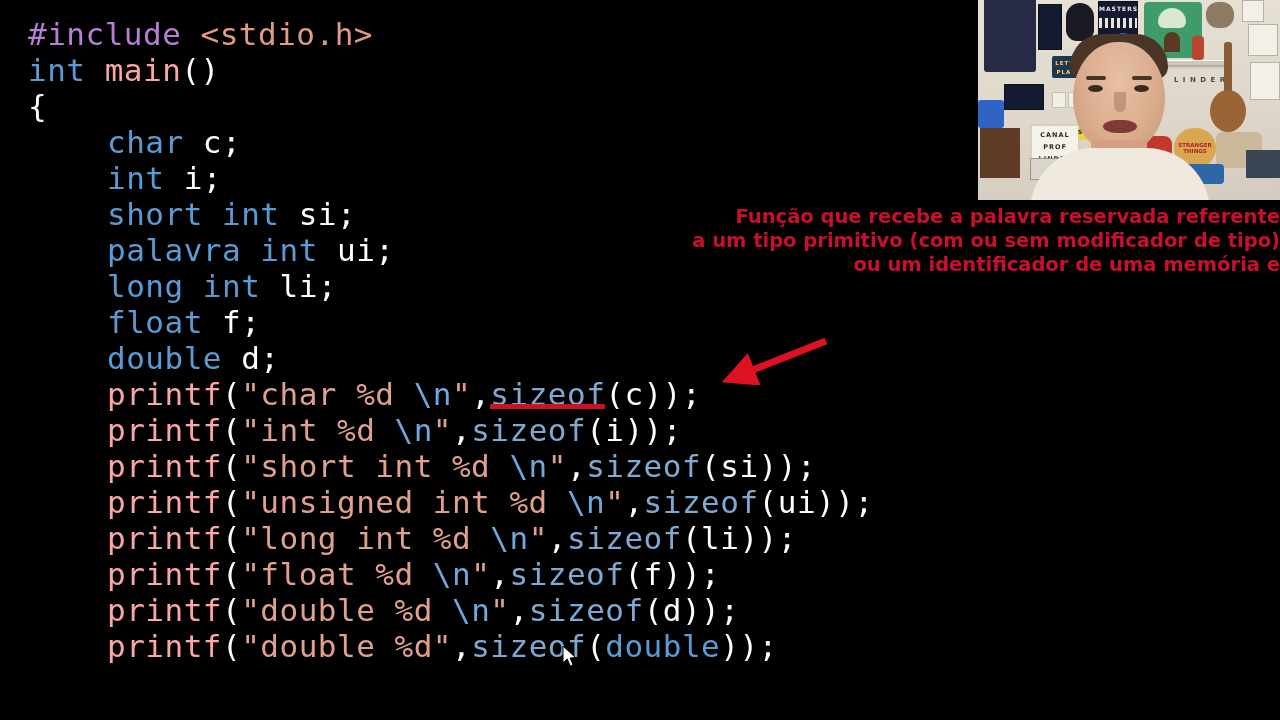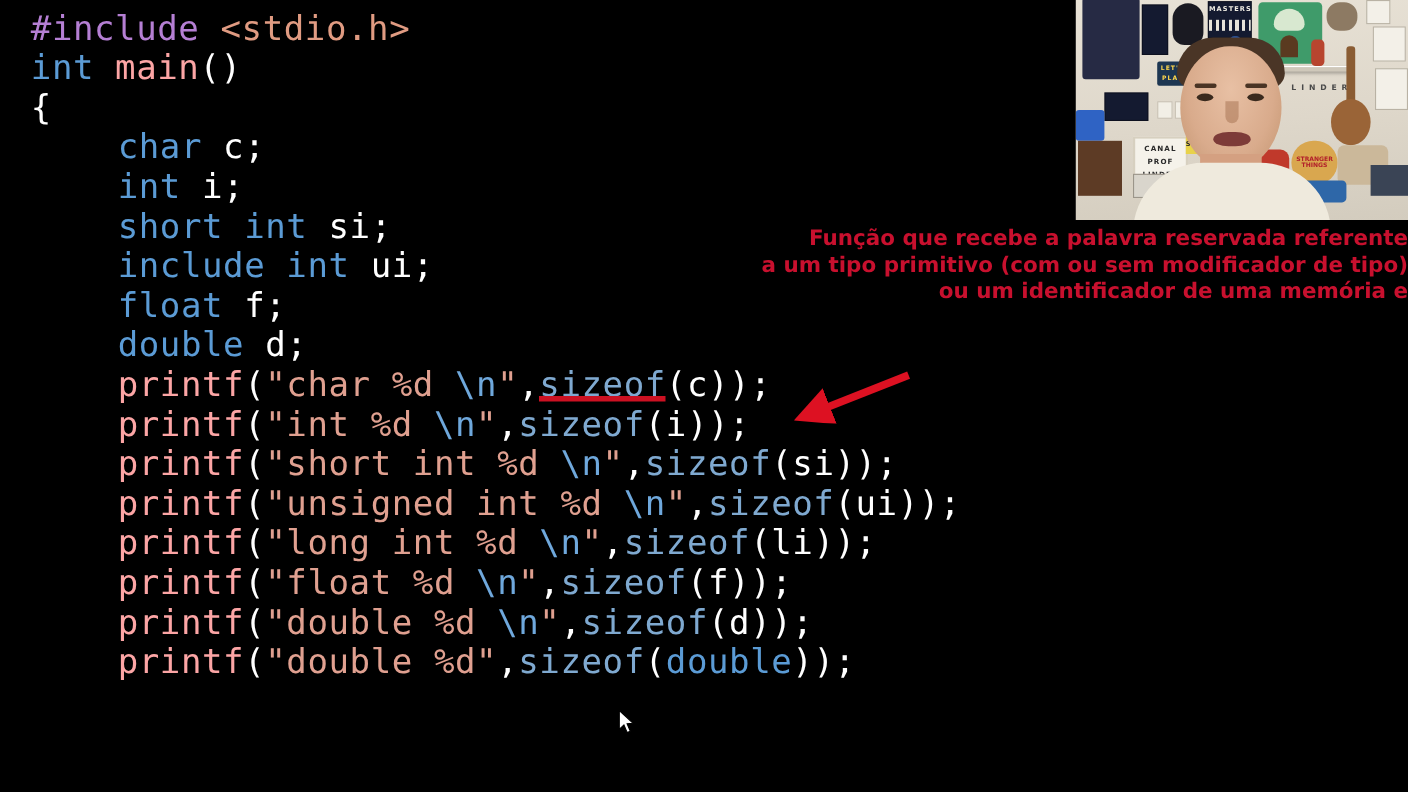--- a/index.html
+++ b/index.html
@@ -17,21 +17,21 @@
     font-family: "DejaVu Sans Mono", monospace;
   }
 
   
   #code {
     position: absolute;
     left: 0;
     top: 0;
     width: 1280px;
     height: 720px;
-    padding: 8px 0 0 0;
+    padding: 16px 0 0 0;
     box-sizing: border-box;
   }
   .line {
     height: 36px;
     line-height: 36px;
     font-size: 31px;
     letter-spacing: 0.5px;
     white-space: pre;
     font-family: "DejaVu Sans Mono", monospace;
     padding-left: 28px;
@@ -194,21 +194,22 @@
 
 <div id="screen">
 
   <div id="code">
       <div class="line"><span class="tok-pre">#include </span><span class="tok-header">&lt;stdio.h&gt;</span></div>
       <div class="line"><span class="tok-kw">int </span><span class="tok-fn">main</span><span class="tok-plain">()</span></div>
       <div class="line"><span class="tok-plain">{</span></div>
       <div class="line indent"><span class="tok-kw">char</span><span class="tok-plain"> c;</span></div>
       <div class="line indent"><span class="tok-kw">int</span><span class="tok-plain"> i;</span></div>
       <div class="line indent"><span class="tok-kw">short int</span><span class="tok-plain"> si;</span></div>
-      <div class="line indent"><span class="tok-kw">include int</span><span class="tok-plain"> ui;</span></div>
+      <div class="line indent"><span class="tok-kw">palavra int</span><span class="tok-plain"> ui;</span></div>
+      <div class="line indent"><span class="tok-kw">long int</span><span class="tok-plain"> li;</span></div>
       <div class="line indent"><span class="tok-kw">float</span><span class="tok-plain"> f;</span></div>
       <div class="line indent"><span class="tok-kw">double</span><span class="tok-plain"> d;</span></div>
       <div class="line indent"><span class="tok-fn">printf</span><span class="tok-plain">(</span><span class="tok-str">"char %d </span><span class="tok-esc">\n</span><span class="tok-str">"</span><span class="tok-plain">,</span><span class="tok-sizeof underline-red">sizeof</span><span class="tok-plain">(c));</span></div>
       <div class="line indent"><span class="tok-fn">printf</span><span class="tok-plain">(</span><span class="tok-str">"int %d </span><span class="tok-esc">\n</span><span class="tok-str">"</span><span class="tok-plain">,</span><span class="tok-sizeof">sizeof</span><span class="tok-plain">(i));</span></div>
       <div class="line indent"><span class="tok-fn">printf</span><span class="tok-plain">(</span><span class="tok-str">"short int %d </span><span class="tok-esc">\n</span><span class="tok-str">"</span><span class="tok-plain">,</span><span class="tok-sizeof">sizeof</span><span class="tok-plain">(si));</span></div>
       <div class="line indent"><span class="tok-fn">printf</span><span class="tok-plain">(</span><span class="tok-str">"unsigned int %d </span><span class="tok-esc">\n</span><span class="tok-str">"</span><span class="tok-plain">,</span><span class="tok-sizeof">sizeof</span><span class="tok-plain">(ui));</span></div>
       <div class="line indent"><span class="tok-fn">printf</span><span class="tok-plain">(</span><span class="tok-str">"long int %d </span><span class="tok-esc">\n</span><span class="tok-str">"</span><span class="tok-plain">,</span><span class="tok-sizeof">sizeof</span><span class="tok-plain">(li));</span></div>
       <div class="line indent"><span class="tok-fn">printf</span><span class="tok-plain">(</span><span class="tok-str">"float %d </span><span class="tok-esc">\n</span><span class="tok-str">"</span><span class="tok-plain">,</span><span class="tok-sizeof">sizeof</span><span class="tok-plain">(f));</span></div>
       <div class="line indent"><span class="tok-fn">printf</span><span class="tok-plain">(</span><span class="tok-str">"double %d </span><span class="tok-esc">\n</span><span class="tok-str">"</span><span class="tok-plain">,</span><span class="tok-sizeof">sizeof</span><span class="tok-plain">(d));</span></div>
       <div class="line indent"><span class="tok-fn">printf</span><span class="tok-plain">(</span><span class="tok-str">"double %d"</span><span class="tok-plain">,</span><span class="tok-sizeof">sizeof</span><span class="tok-plain">(</span><span class="tok-kw">double</span><span class="tok-plain">));</span></div>

